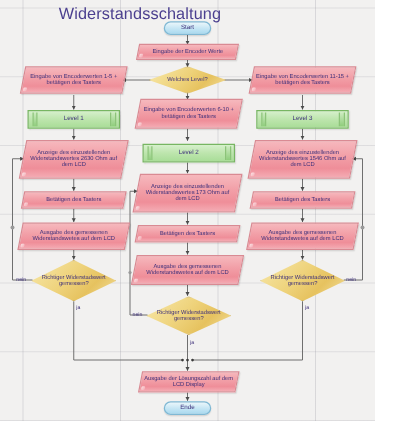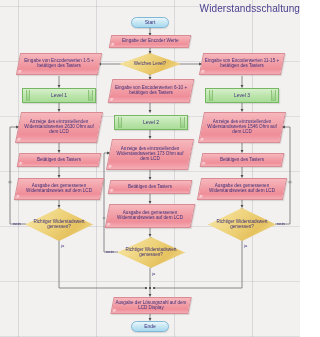--- a/index.html
+++ b/index.html
@@ -29,22 +29,22 @@
   }
   svg.wires {
     position: absolute; left:0; top:0;
     width: 300px; height: 337px;
     pointer-events: none;
   }
 
   .title {
     position: absolute;
     left: 0; right: 0; top: 3px;
-    text-align: right;
-    font-size: 10px;
+    text-align: left;
+    font-size: 13px;
     color: #4b3f8f;
     letter-spacing: 0.1px;
     white-space: nowrap;
     margin-left: 47px;
   }
 
   .node {
     position: absolute;
     box-sizing: border-box;
     display: flex;

